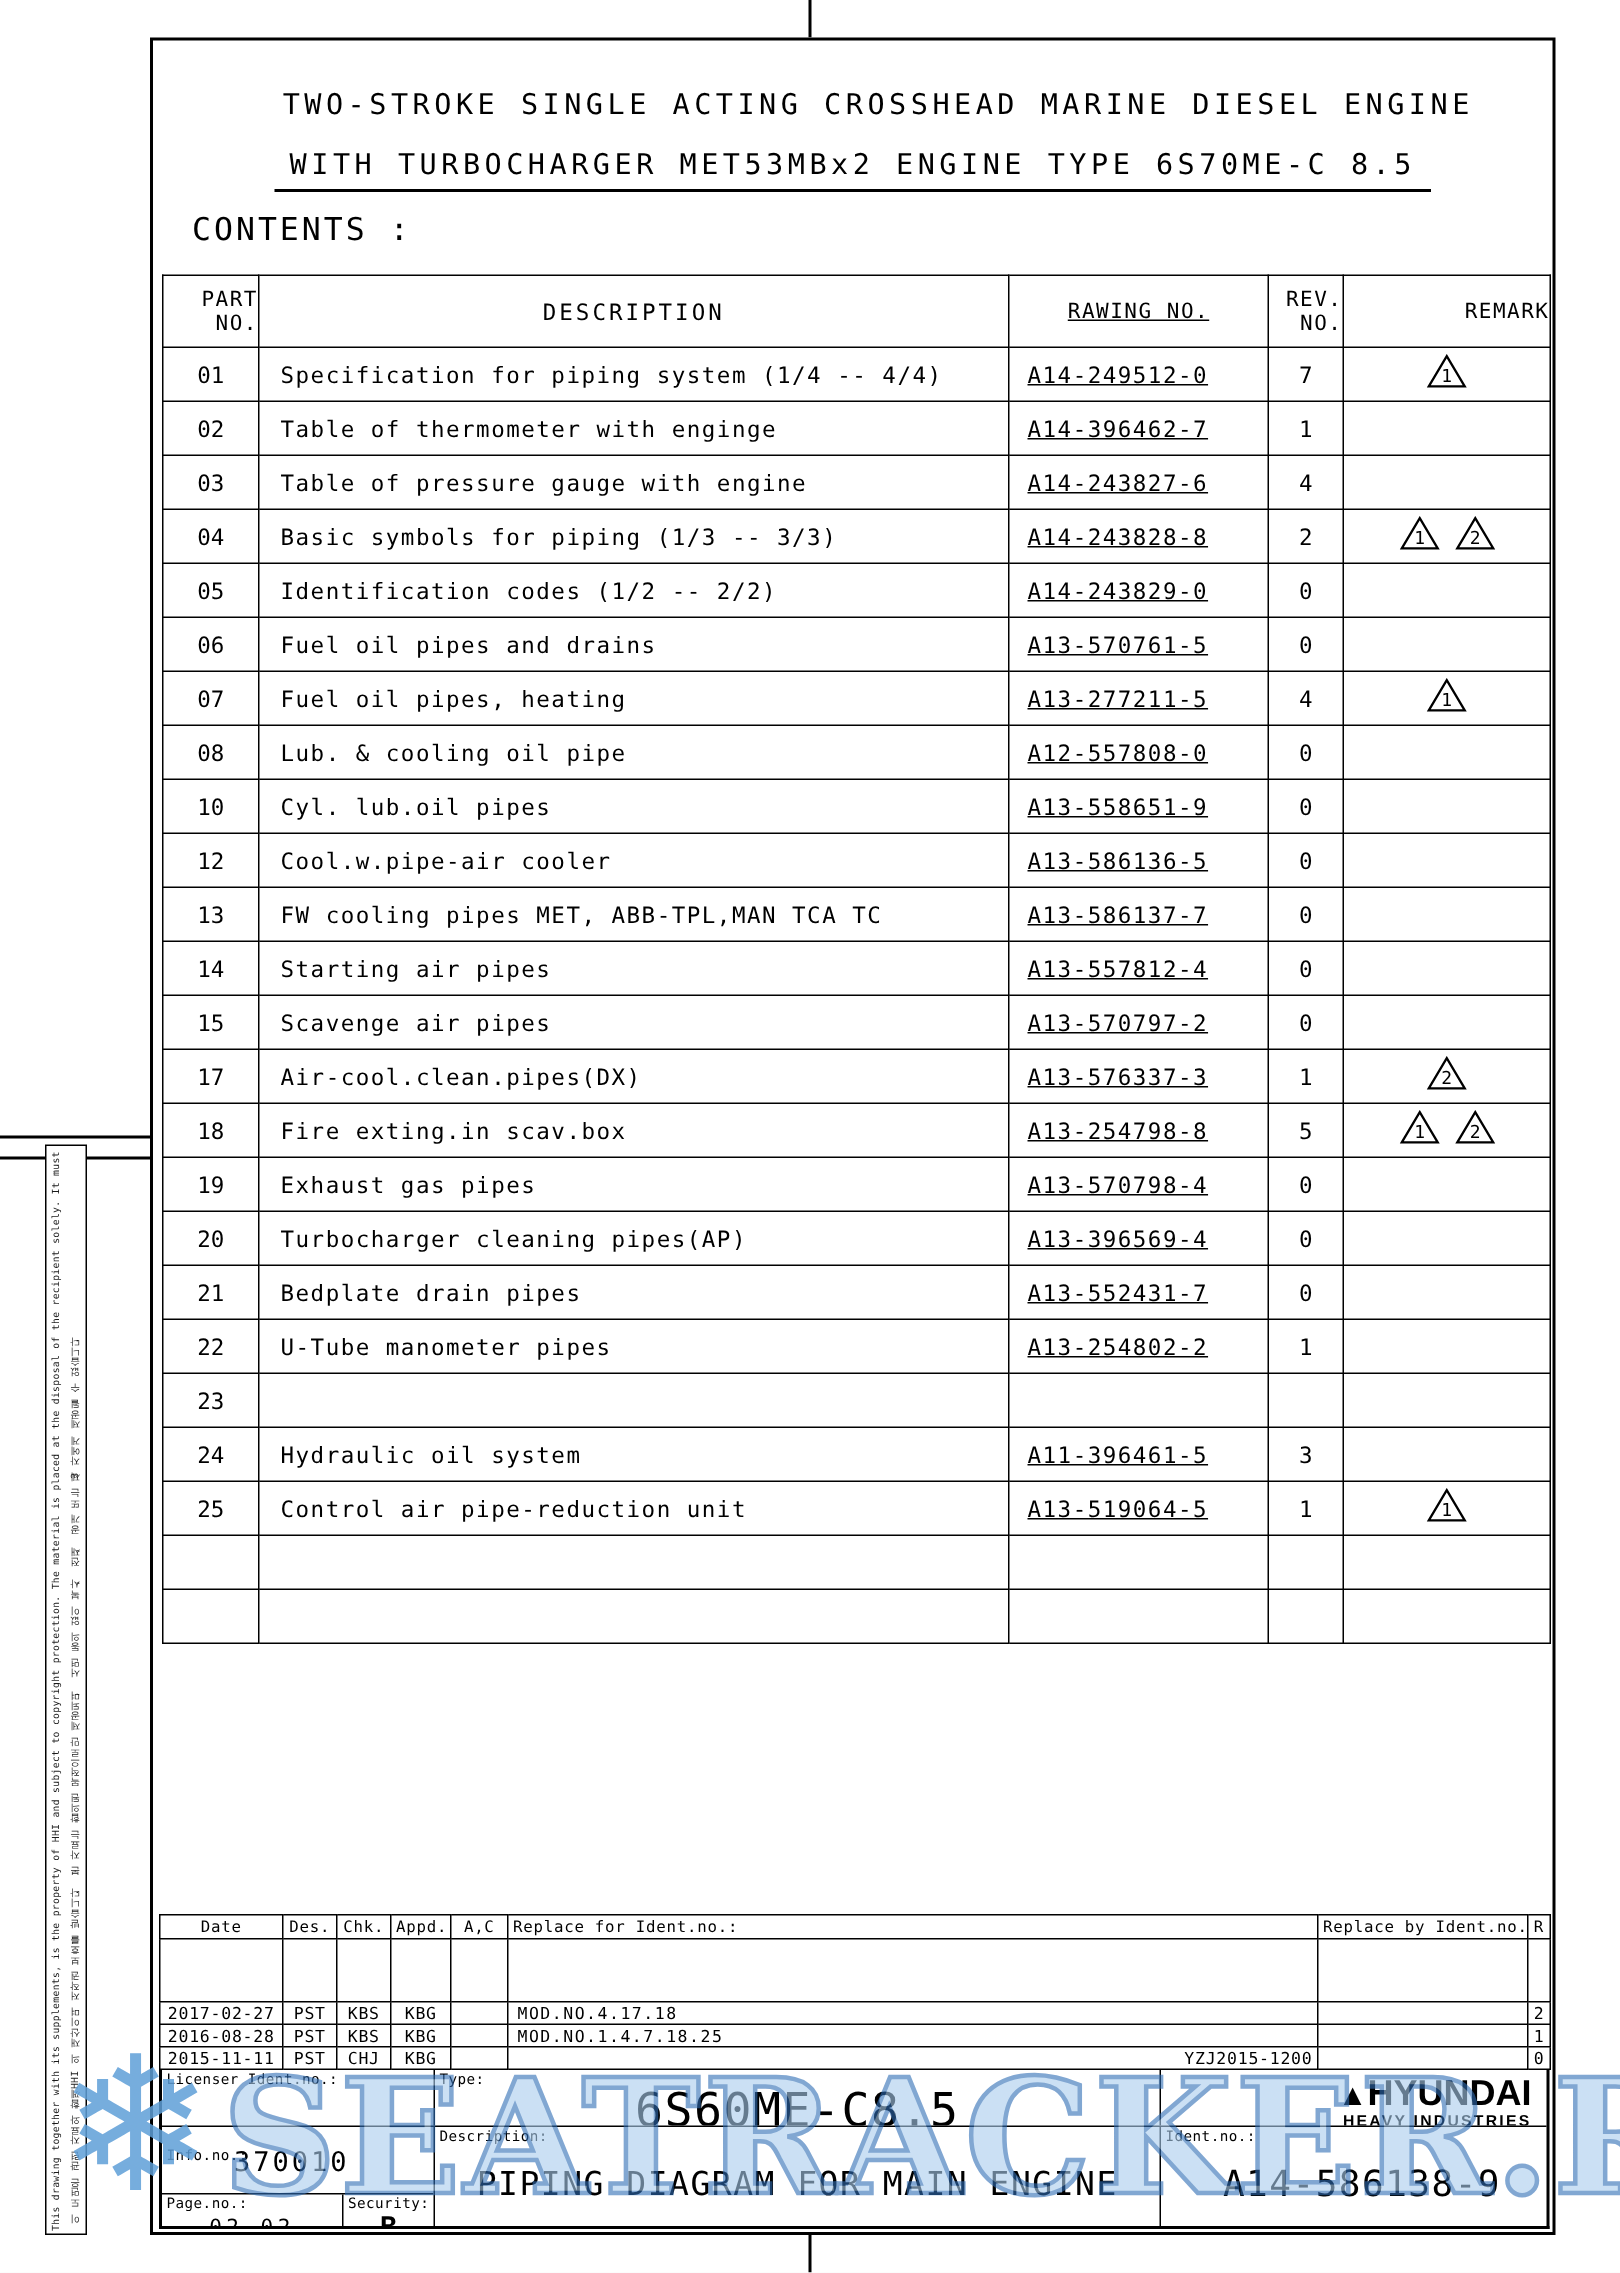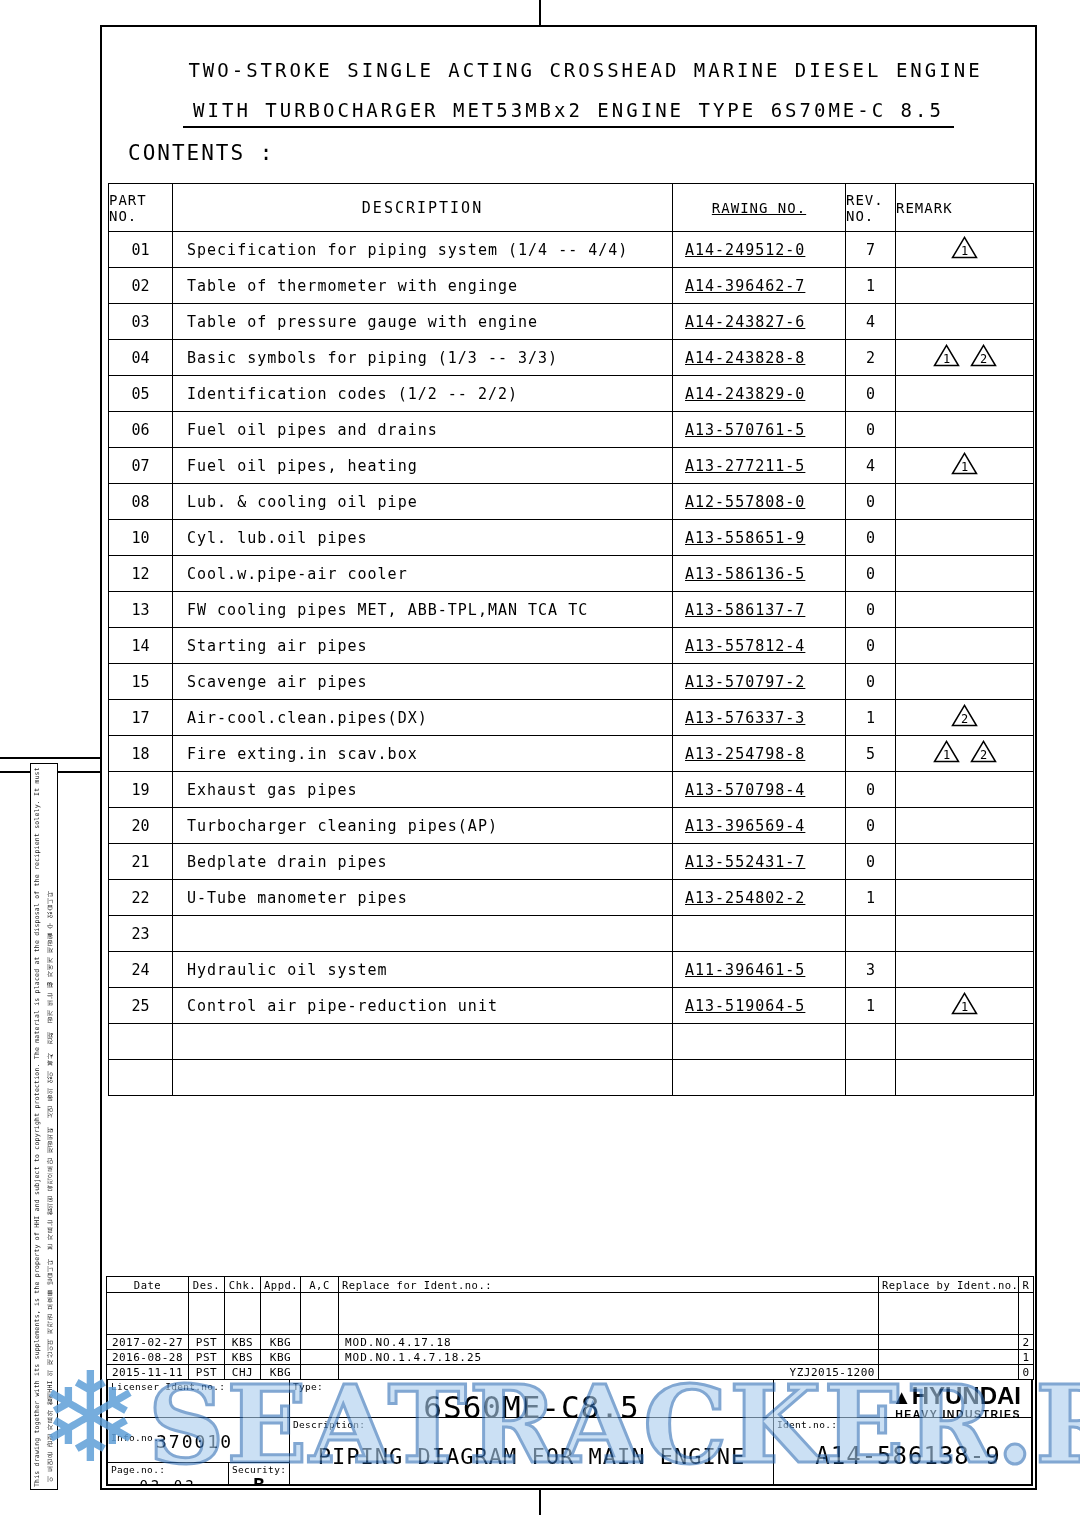--- a/index.html
+++ b/index.html
@@ -49,21 +49,21 @@
   }
 
   
   .ctable {
     position:absolute; top:156px; left:6px;
     border-collapse:collapse; table-layout:fixed;
   }
   .ctable th, .ctable td { border:1.5px solid #000; overflow:hidden; }
   .ctable th {
     height:48px; font-weight:normal; font-size:14px; letter-spacing:1px;
-    white-space:pre-line; text-align:left; vertical-align:middle;
+    white-space:pre-line; text-align:right; vertical-align:middle;
   }
   .ctable th.h-desc { letter-spacing:2px; font-size:15px; }
   .ctable td { height:36px; font-size:15px; vertical-align:middle; }
   .c-part   { width:64px;  text-align:center; }
   .c-desc   { width:500px; text-align:left; padding-left:14px; letter-spacing:1px; }
   .c-draw   { width:173px; text-align:left; padding-left:12px; letter-spacing:1px;text-decoration:underline; }
   .c-rev    { width:50px;  text-align:center; }
   .c-remark { width:138px; text-align:center; }
   .tri { display:inline-block; vertical-align:middle; margin:0 5px; }
 

